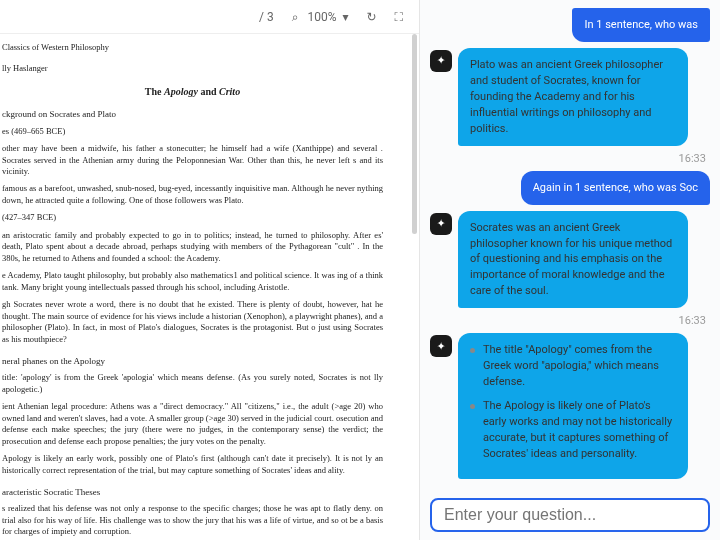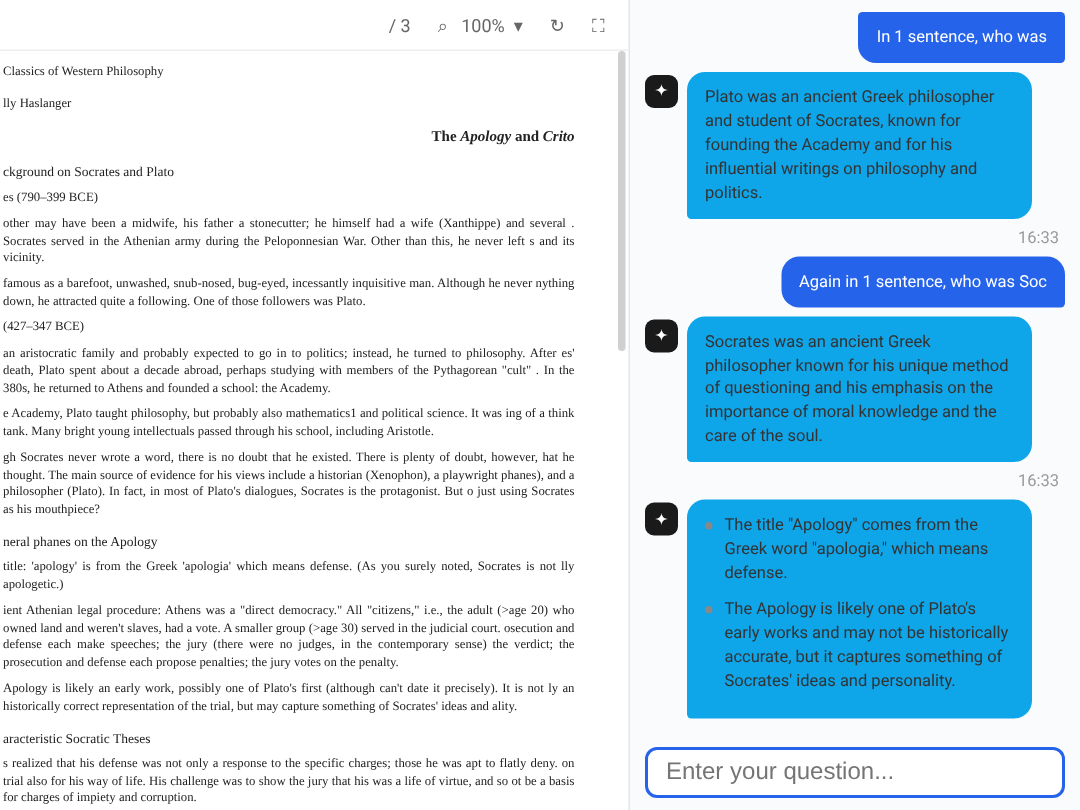--- a/index.html
+++ b/index.html
@@ -3,21 +3,21 @@
 <meta charset="utf-8">
 <style>
 *{margin:0;padding:0;box-sizing:border-box}
 body{font-family:-apple-system,BlinkMacSystemFont,"Segoe UI",Roboto,sans-serif;width:720px;height:540px;overflow:hidden;background:#fff;display:flex}
 .doc-panel{width:420px;height:540px;display:flex;flex-direction:column;border-right:1px solid #e5e5e5;position:relative}
 .doc-toolbar{height:34px;display:flex;align-items:center;justify-content:flex-end;gap:18px;padding:0 16px;font-size:12px;color:#555;border-bottom:1px solid #eee}
 .tb-btn{cursor:pointer;color:#666;display:flex;align-items:center;gap:3px}
 .doc-scroll{flex:1;overflow-y:auto;padding:8px 0 8px 2px;position:relative}
 .doc-content{font-family:"Times New Roman",serif;padding:0 36px 20px 0;font-size:8.5px;line-height:1.35;color:#222}
 .doc-meta{font-size:8.5px;margin-bottom:10px}
-.doc-title{text-align:right;font-weight:bold;font-size:10px;margin:10px 0 0}
+.doc-title{text-align:center;font-weight:bold;font-size:10px;margin:10px 0 0}
 .doc-heading{font-weight:normal;font-size:9px;margin:10px 0 5px}
 .doc-para{margin-bottom:6px;text-align:justify}
 .scrollbar-ind{position:absolute;right:2px;top:0;width:5px;height:200px;background:#d0d0d0;border-radius:3px}
 .chat-panel{flex:1;height:540px;display:flex;flex-direction:column;background:#fafbfc}
 .chat-body{flex:1;overflow-y:auto;padding:8px 10px 4px 10px}
 .msg-row{display:flex;margin-bottom:6px;align-items:flex-start;gap:6px}
 .msg-row.user{justify-content:flex-end}
 .bubble{max-width:230px;padding:9px 12px;border-radius:12px;font-size:11px;line-height:1.45}
 .bubble.user{background:#2563eb;color:#fff;border-bottom-right-radius:3px}
 .bubble.assistant{background:#0ea5e9;color:#333;border-bottom-left-radius:3px}
@@ -39,21 +39,21 @@
     <span class="tb-btn">↻</span>
     <span class="tb-btn">⛶</span>
   </div>
   <div class="doc-scroll">
     <div class="scrollbar-ind"></div>
     <div class="doc-content">
       <div class="doc-meta">Classics of Western Philosophy</div>
       <div class="doc-meta">lly Haslanger</div>
       <div class="doc-title"><span>The <i>Apology</i> and <i>Crito</i></span></div>
       <div class="doc-heading">ckground on Socrates and Plato</div>
-      <div class="doc-para">es (790–399 BCE)</div>
+      <div class="doc-para">es (469–665 BCE)</div>
       <div class="doc-para">other may have been a midwife, his father a stonecutter; he himself had a wife (Xanthippe) and several . Socrates served in the Athenian army during the Peloponnesian War. Other than this, he never left s and its vicinity.</div>
       <div class="doc-para">famous as a barefoot, unwashed, snub-nosed, bug-eyed, incessantly inquisitive man. Although he never nything down, he attracted quite a following. One of those followers was Plato.</div>
       <div class="doc-para">(427–347 BCE)</div>
       <div class="doc-para">an aristocratic family and probably expected to go in to politics; instead, he turned to philosophy. After es' death, Plato spent about a decade abroad, perhaps studying with members of the Pythagorean "cult" . In the 380s, he returned to Athens and founded a school: the Academy.</div>
       <div class="doc-para">e Academy, Plato taught philosophy, but probably also mathematics1 and political science. It was ing of a think tank. Many bright young intellectuals passed through his school, including Aristotle.</div>
       <div class="doc-para">gh Socrates never wrote a word, there is no doubt that he existed. There is plenty of doubt, however, hat he thought. The main source of evidence for his views include a historian (Xenophon), a playwright phanes), and a philosopher (Plato). In fact, in most of Plato's dialogues, Socrates is the protagonist. But o just using Socrates as his mouthpiece?</div>
       <div class="doc-heading">neral phanes on the Apology</div>
       <div class="doc-para">title: 'apology' is from the Greek 'apologia' which means defense. (As you surely noted, Socrates is not lly apologetic.)</div>
       <div class="doc-para">ient Athenian legal procedure: Athens was a "direct democracy." All "citizens," i.e., the adult (&gt;age 20) who owned land and weren't slaves, had a vote. A smaller group (&gt;age 30) served in the judicial court. osecution and defense each make speeches; the jury (there were no judges, in the contemporary sense) the verdict; the prosecution and defense each propose penalties; the jury votes on the penalty.</div>
       <div class="doc-para">Apology is likely an early work, possibly one of Plato's first (although can't date it precisely). It is not ly an historically correct representation of the trial, but may capture something of Socrates' ideas and ality.</div>

